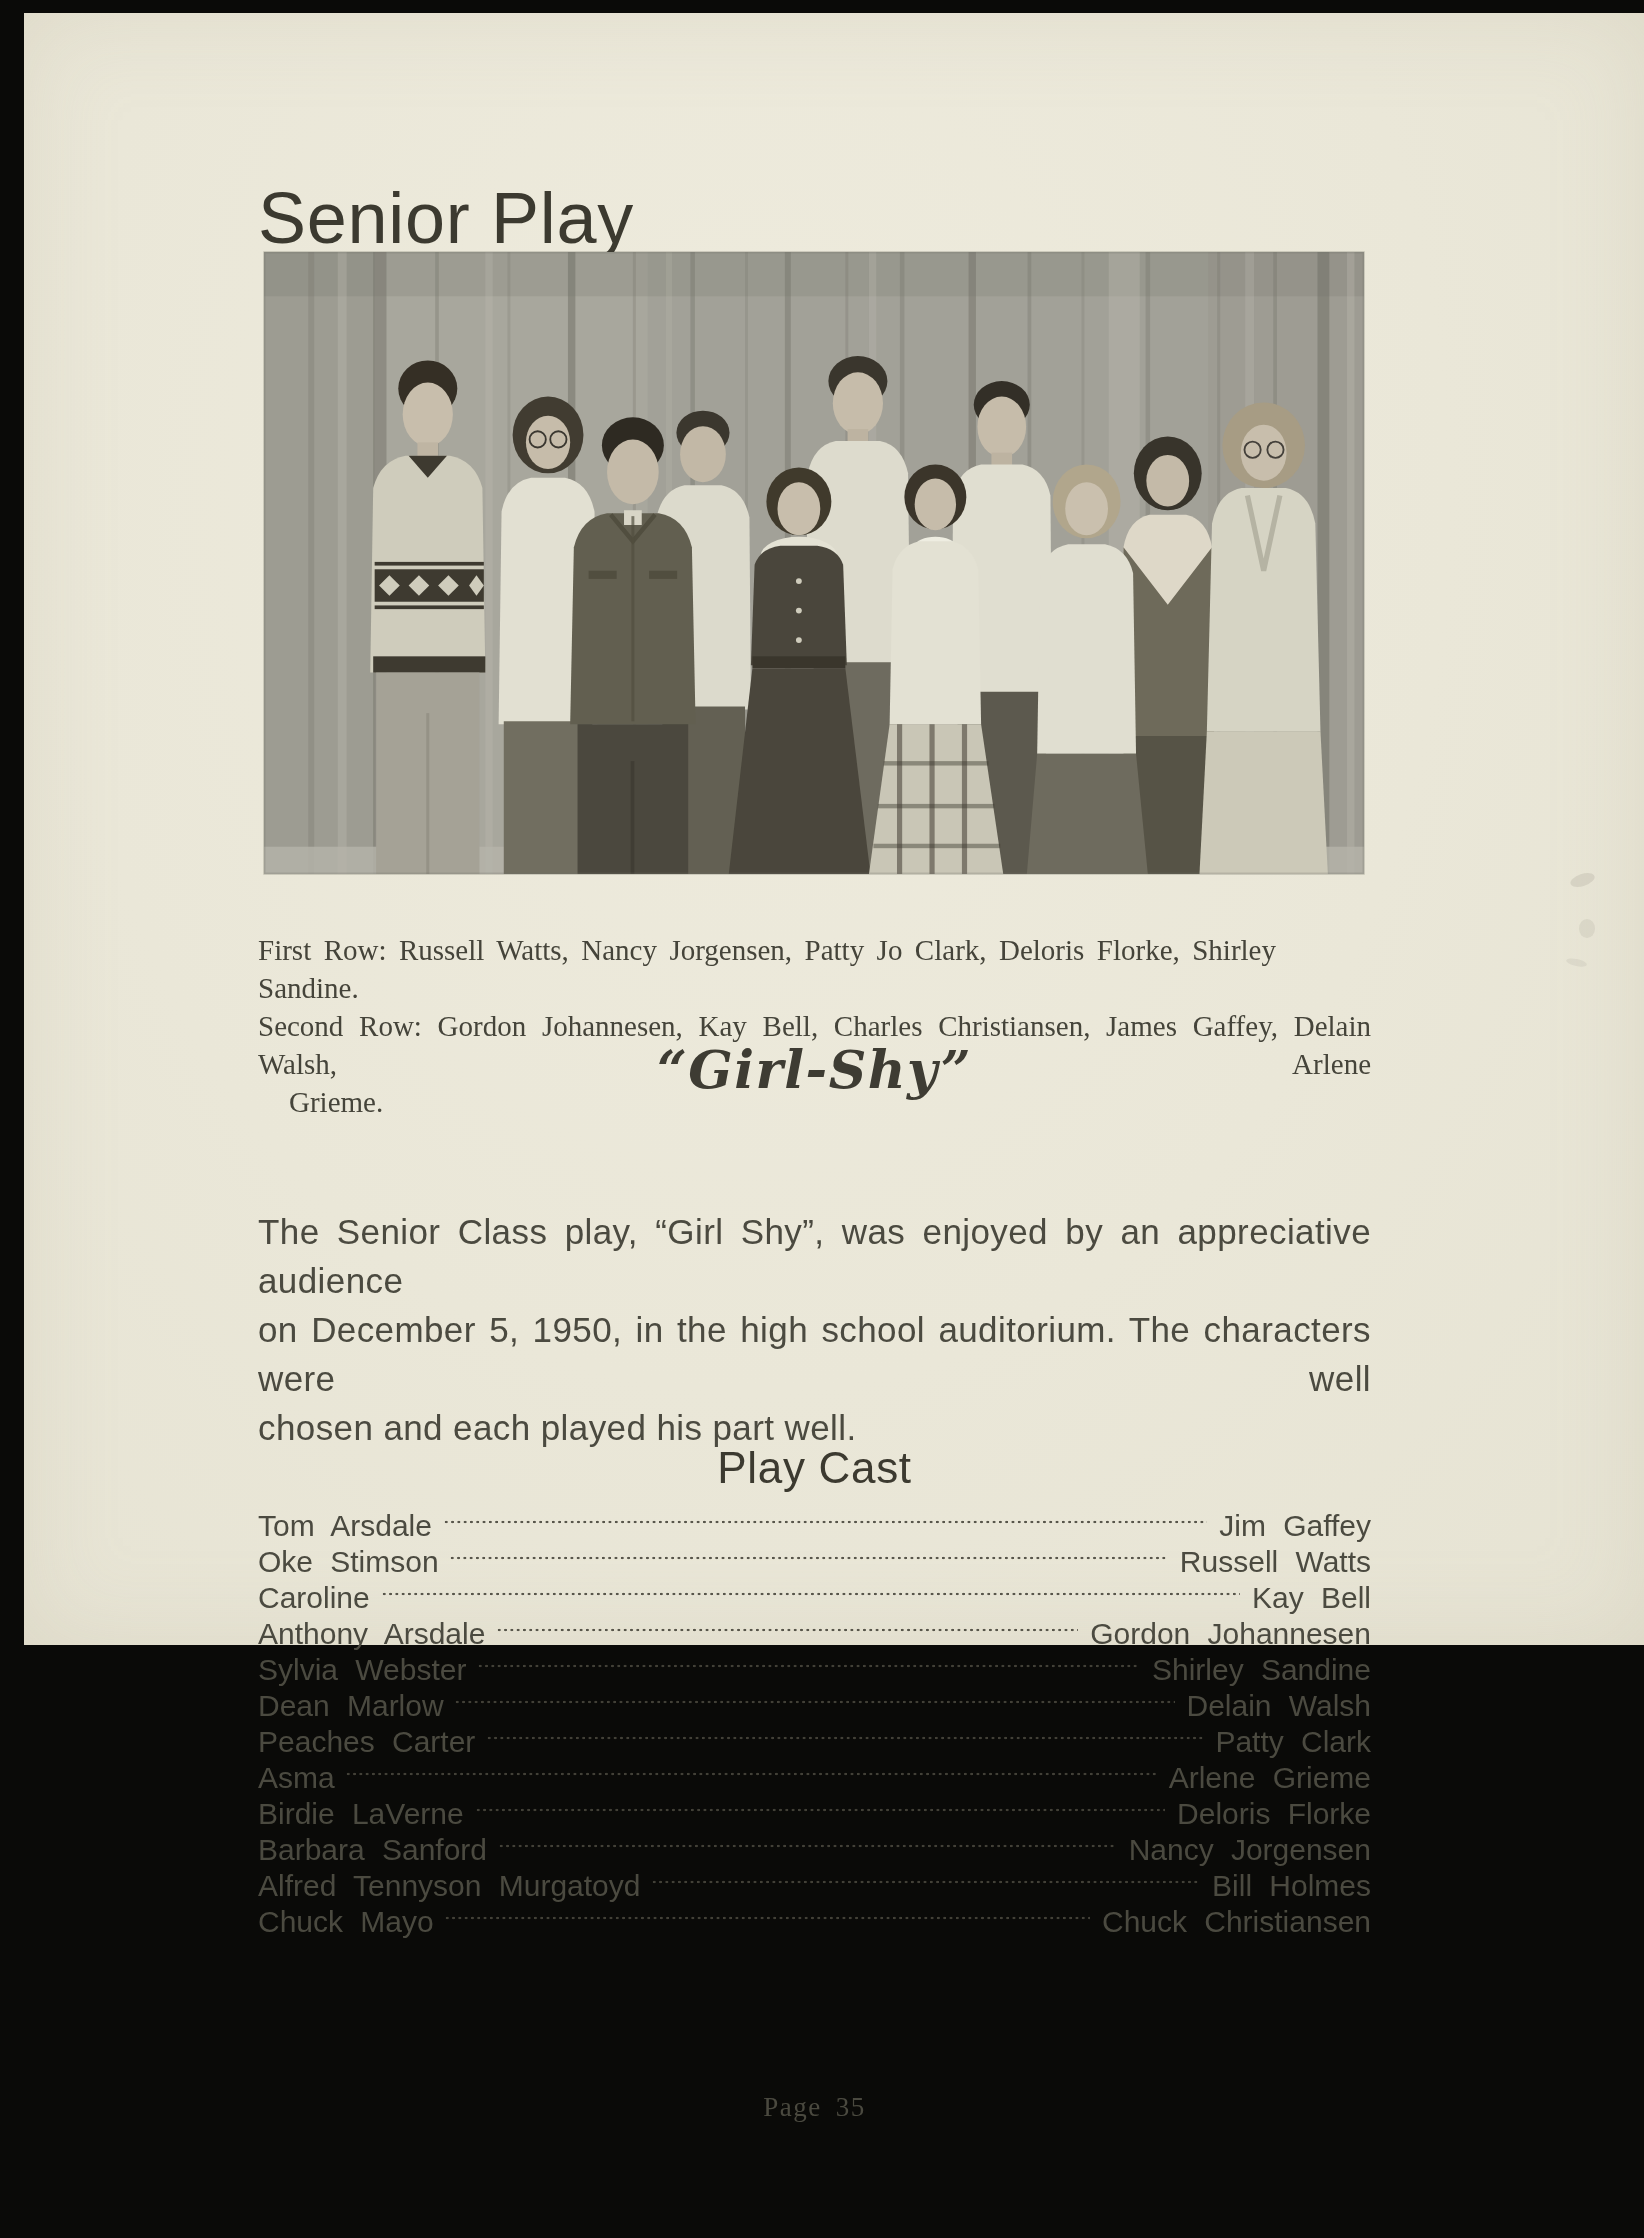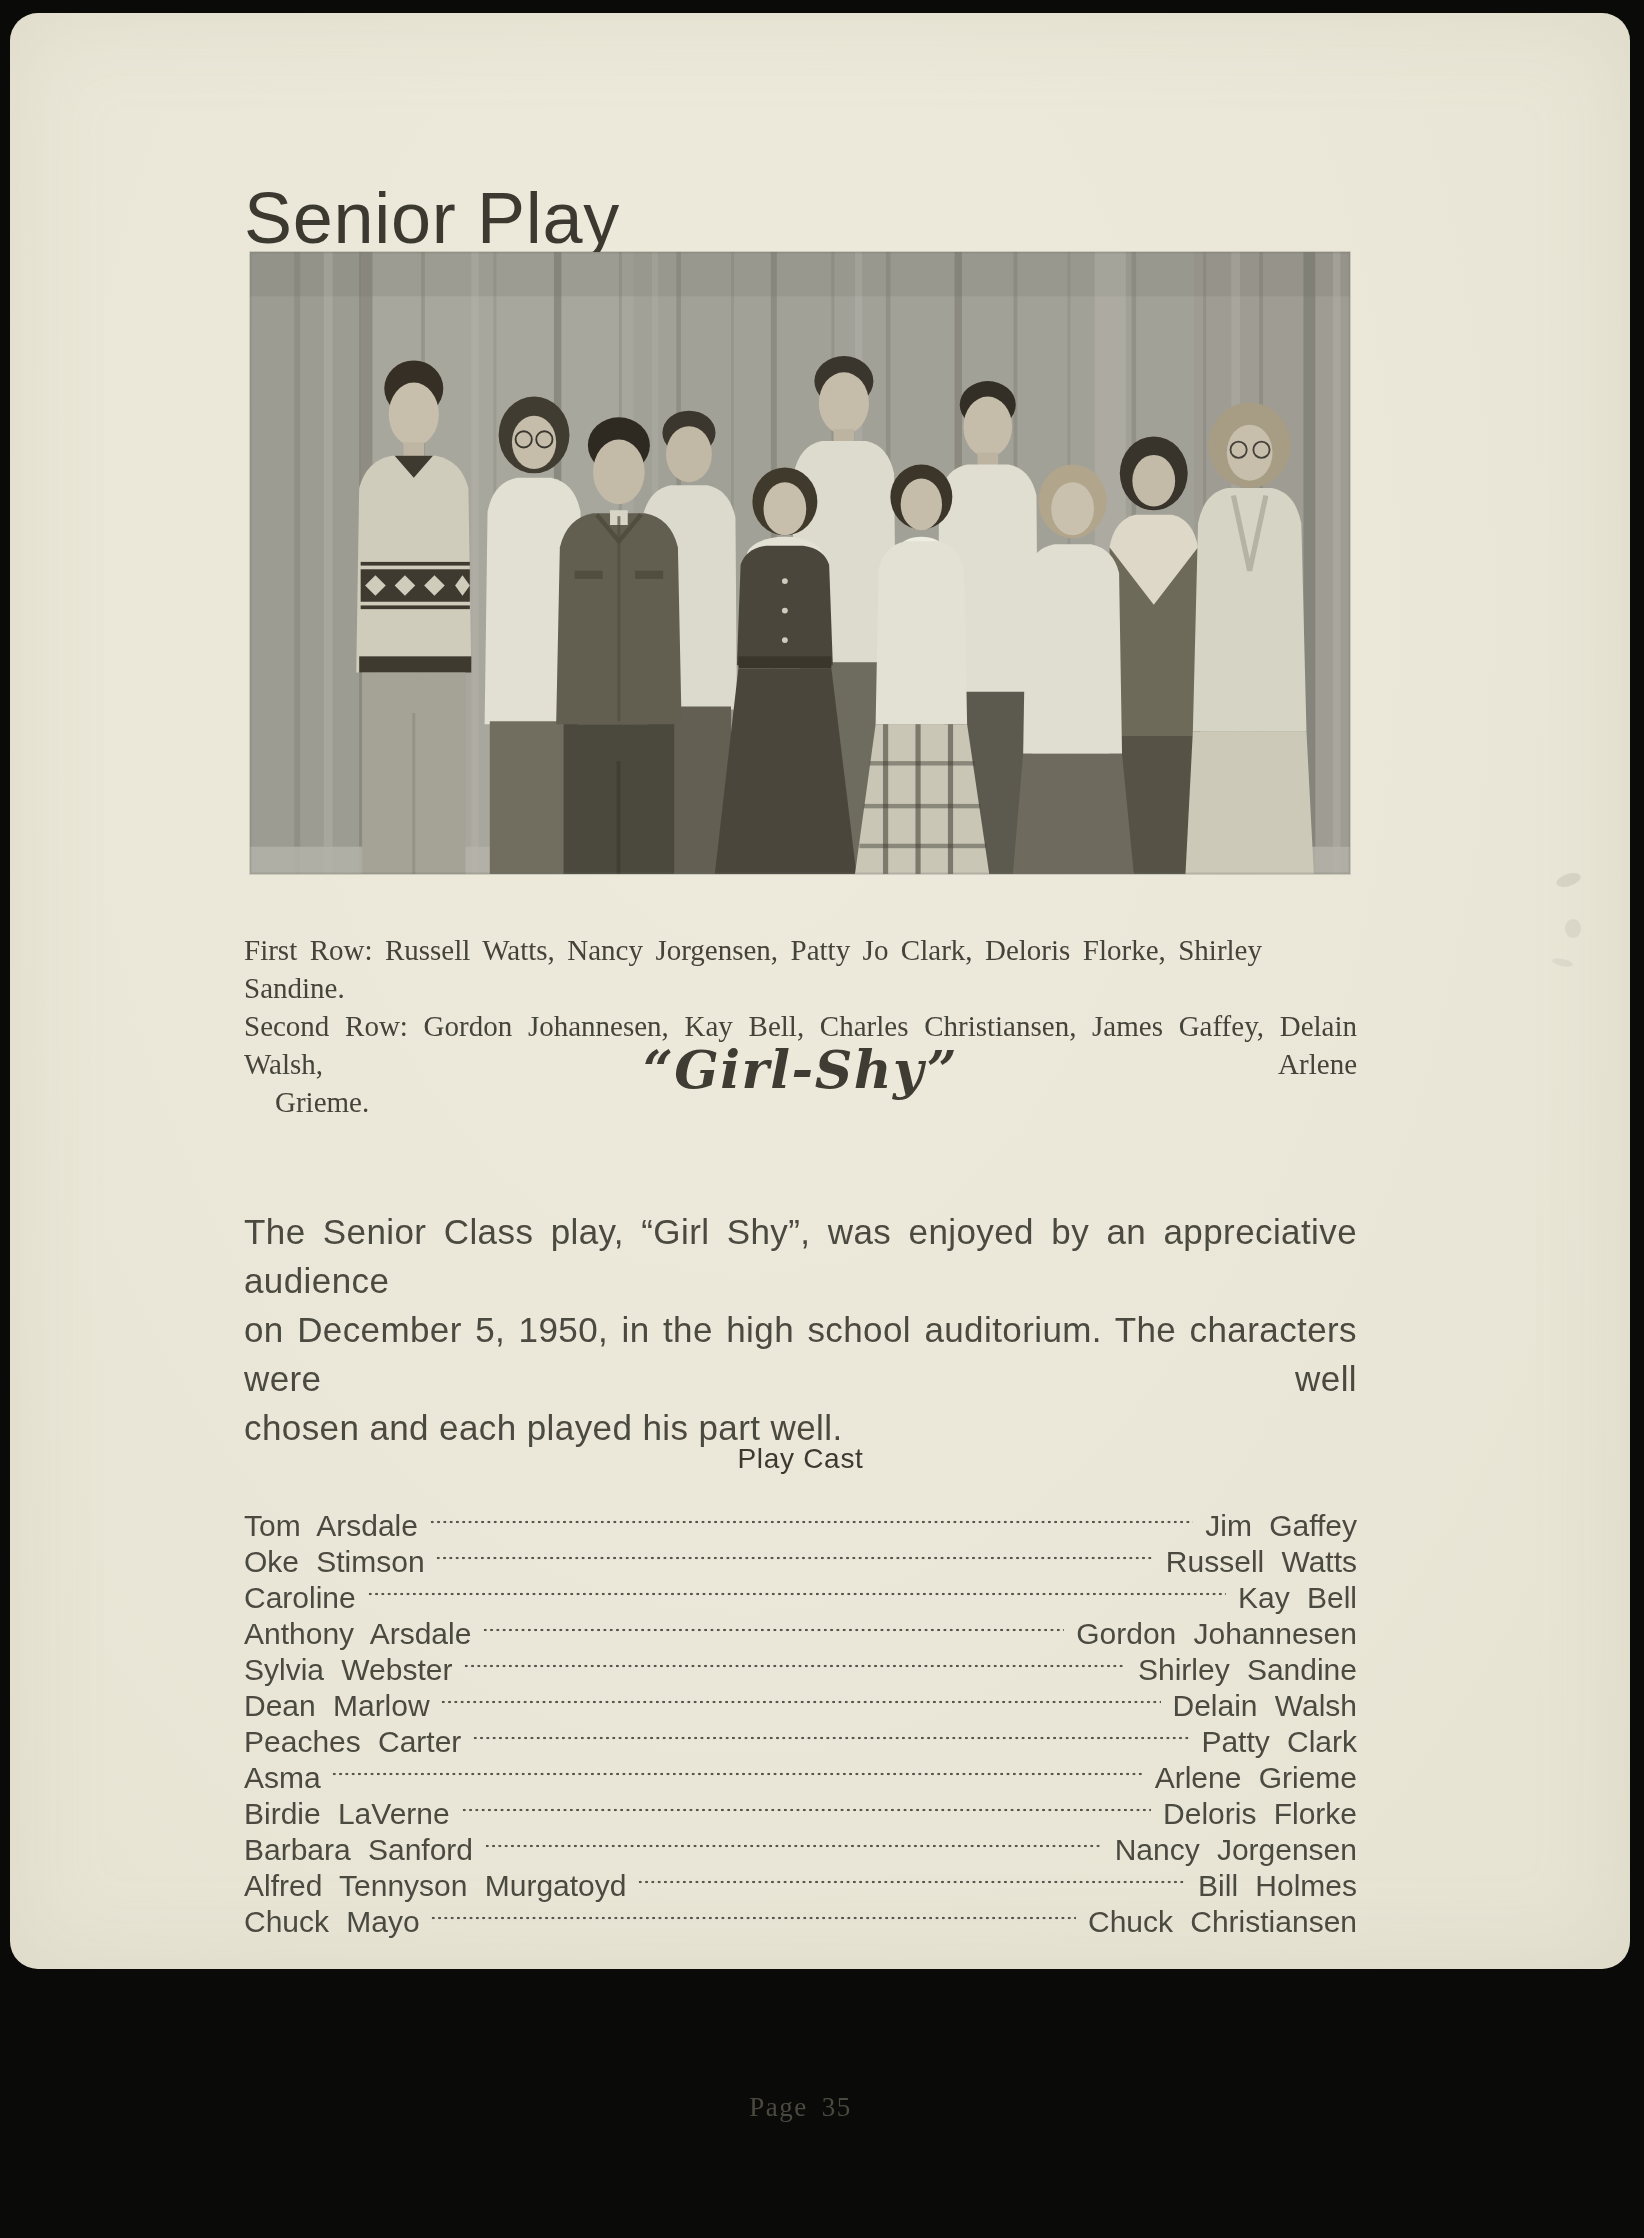--- a/index.html
+++ b/index.html
@@ -3,25 +3,24 @@
 <meta charset="utf-8">
 <style>
   html,body{margin:0;padding:0;}
   body{
     width:1645px;height:2239px;
     background:#0a0a08;
     font-family:"Liberation Sans", sans-serif;
     position:relative;overflow:hidden;
   }
   .paper{
-    position:absolute;left:10px;top:13.3px;
-    width:1620px;height:1956px;
+    position:absolute;left:24px;top:13.3px;
+    width:1620px;height:1632px;
     background:radial-gradient(ellipse at 45% 30%, #eeebdd 0%, #eae7d8 55%, #e6e3d3 100%);
     box-shadow:inset 0 0 89px rgba(190,184,160,.25);
-    border-radius:28px;
   }
   .page-title{
     position:absolute;left:234px;top:164px;
     font-size:72px;font-weight:400;letter-spacing:0.7px;
     color:#3c3a30;margin:0;
   }
   .photo-frame{
     position:absolute;left:240px;top:239px;
     width:1100px;height:622px;
     background:#a2a198;
@@ -43,21 +42,21 @@
     font-size:52px;color:#3e3c33;letter-spacing:1.5px;
   }
   .description{
     position:absolute;left:234px;top:1194px;width:1113px;
     font-size:35px;color:#4b4a40;line-height:49px;letter-spacing:0.4px;
   }
   .description .just{text-align:justify;text-align-last:justify;}
   .cast-heading{
     position:absolute;left:234px;top:1430px;width:1113px;
     text-align:center;margin:0;
-    font-size:28px;font-weight:400;color:#3c3a30;letter-spacing:0.7px;
+    font-size:44px;font-weight:400;color:#3c3a30;letter-spacing:0.7px;
   }
   .cast-list{
     position:absolute;left:234px;top:1495px;width:1113px;
     font-size:30px;color:#4b4a40;
   }
   .cast-row{display:flex;align-items:center;height:36px;word-spacing:8.9px;}
   .cast-row .role{white-space:nowrap;}
   .cast-row .actor{white-space:nowrap;}
   .cast-row .leader{
     flex:1;height:4.4px;margin:0 11.8px 8px 11.8px;

